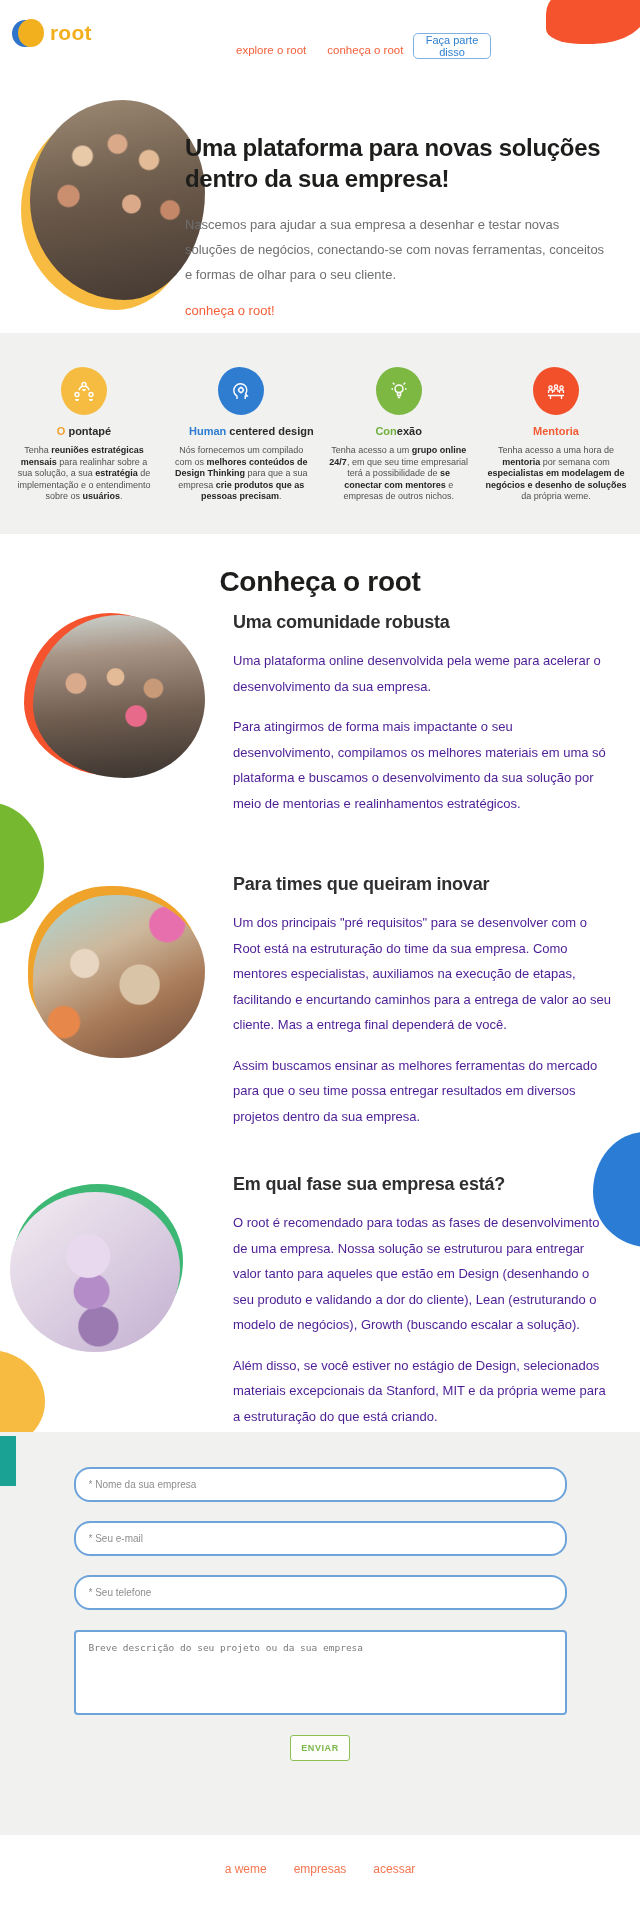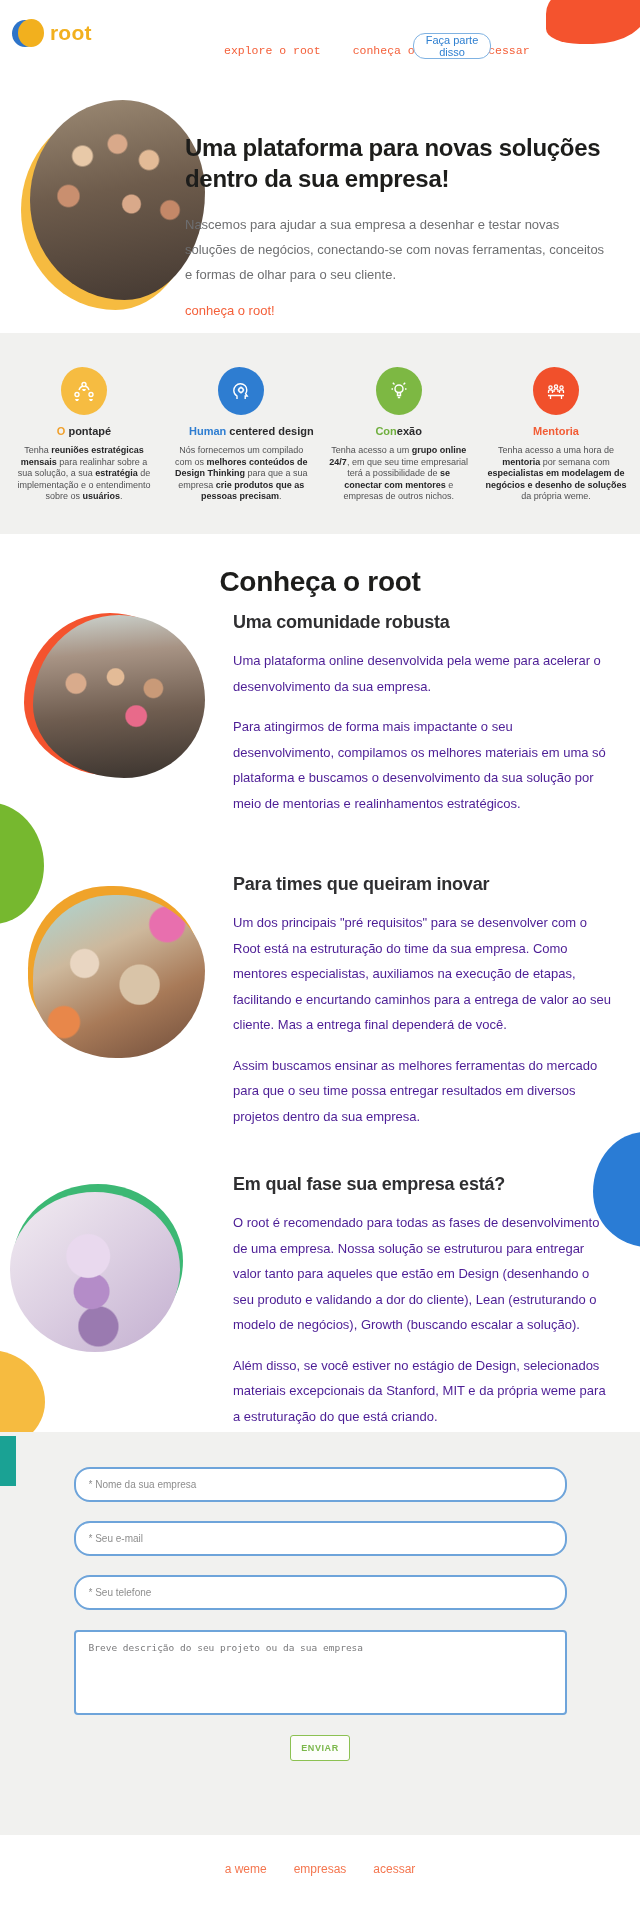--- a/index.html
+++ b/index.html
@@ -19,24 +19,24 @@
     border-radius:40% 60% 58% 42% / 48% 52% 48% 52%; }
   .rect-teal-left { top:1436px; left:0; width:16px; height:50px; background:#1aa294; z-index:3; }
 
   
   .header { position:absolute; top:0; left:0; width:100%; height:85px; }
   .logo { position:absolute; left:12px; top:18px; display:flex; align-items:center; }
   .logo-mark { position:relative; width:30px; height:30px; }
   .logo-mark .c-blue { position:absolute; left:0; top:2px; width:26px; height:27px; border-radius:50%; background:#2e74c9; }
   .logo-mark .c-yellow { position:absolute; left:6px; top:1px; width:26px; height:28px; border-radius:52% 48% 50% 50%/50% 50% 50% 50%; background:#f2b01e; }
   .logo-text { font-size:21px; font-weight:800; color:#f2b01e; letter-spacing:.2px; margin-left:8px; }
-  .nav { position:absolute; left:224px; top:44px; display:flex; gap:32px;font-family:Liberation Mono, monospace; }
+  .nav { position:absolute; left:236px; top:44px; display:flex; gap:21px; }
   .nav a { text-decoration:none; color:#f4603a; font-size:11.5px; }
   .cta-btn { position:absolute; left:413px; top:33px; width:78px; height:26px; background:#fff;
-    border:1.5px solid #7fb2e2; border-radius:12px; color:#2e7fd0; font-size:11px;
+    border:1.5px solid #7fb2e2; border-radius:5px; color:#2e7fd0; font-size:11px;
     display:flex; align-items:center; justify-content:center; cursor:pointer; }
 
   
   .img-blob { position:absolute; }
   .img-blob .back, .img-blob .photo { position:absolute; inset:0; }
   .photo { overflow:hidden; }
 
   .hero-img { left:30px; top:100px; width:175px; height:200px; }
   .hero-img .back { background:#f6bb40; border-radius:53% 47% 46% 54% / 50% 46% 54% 50%; transform:translate(-9px,10px); }
   .hero-img .photo { border-radius:53% 47% 46% 54% / 50% 46% 54% 50%;

